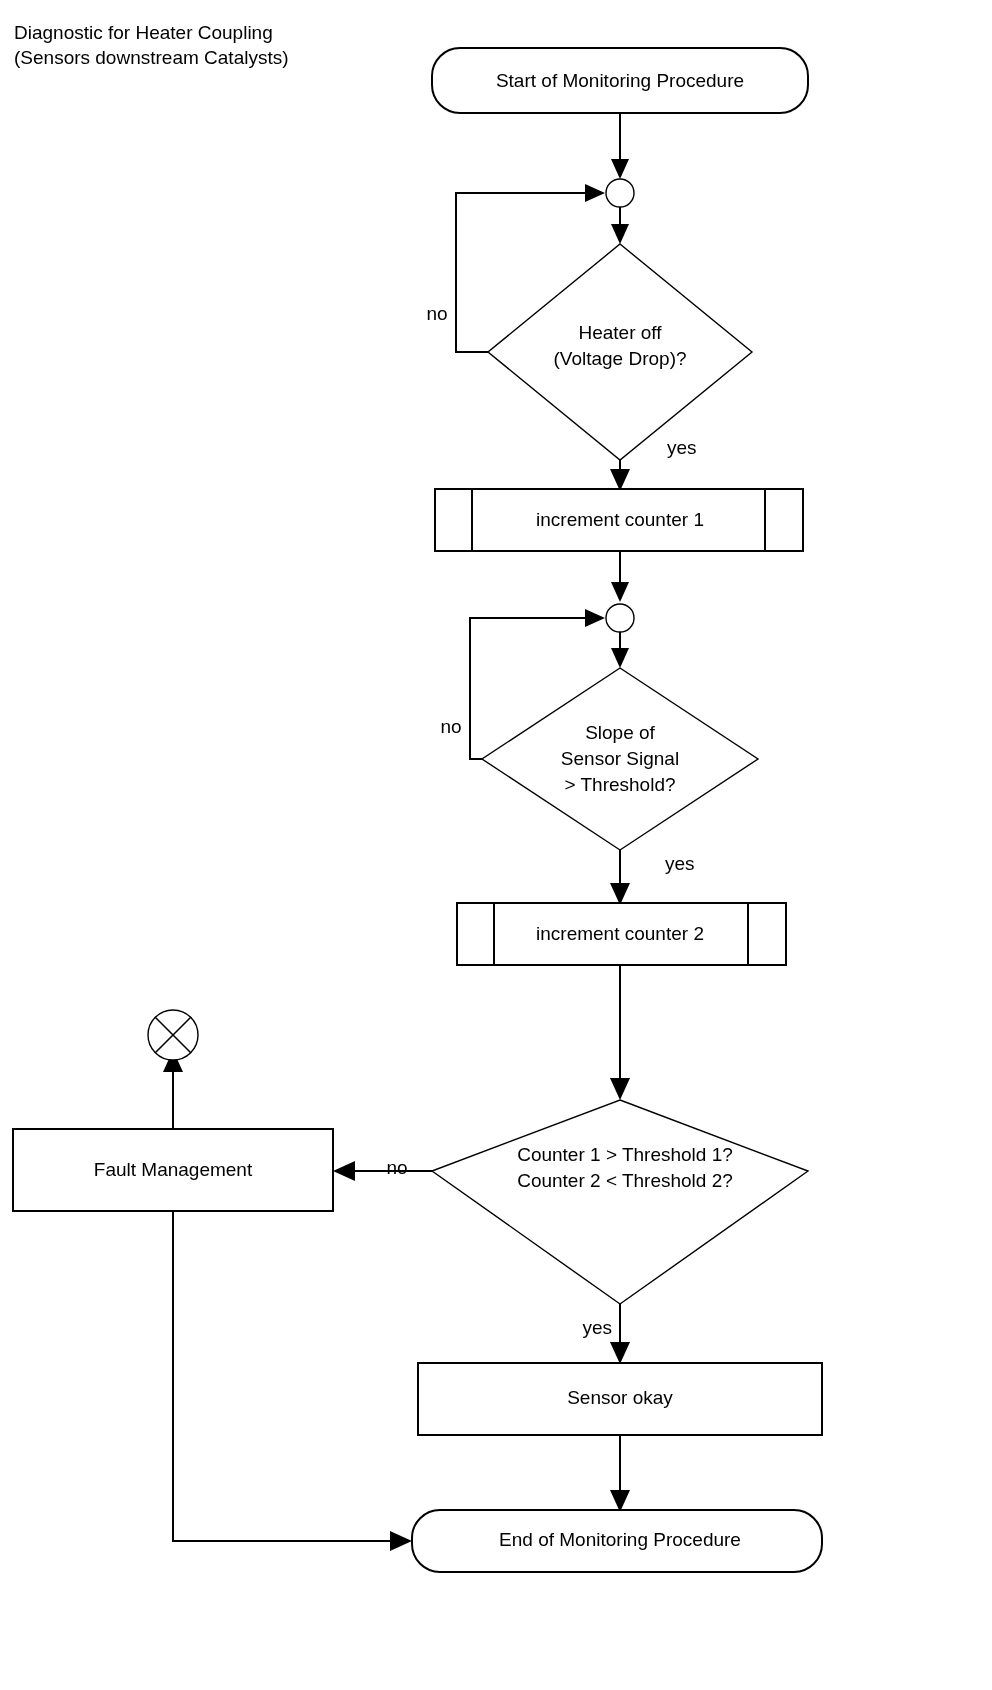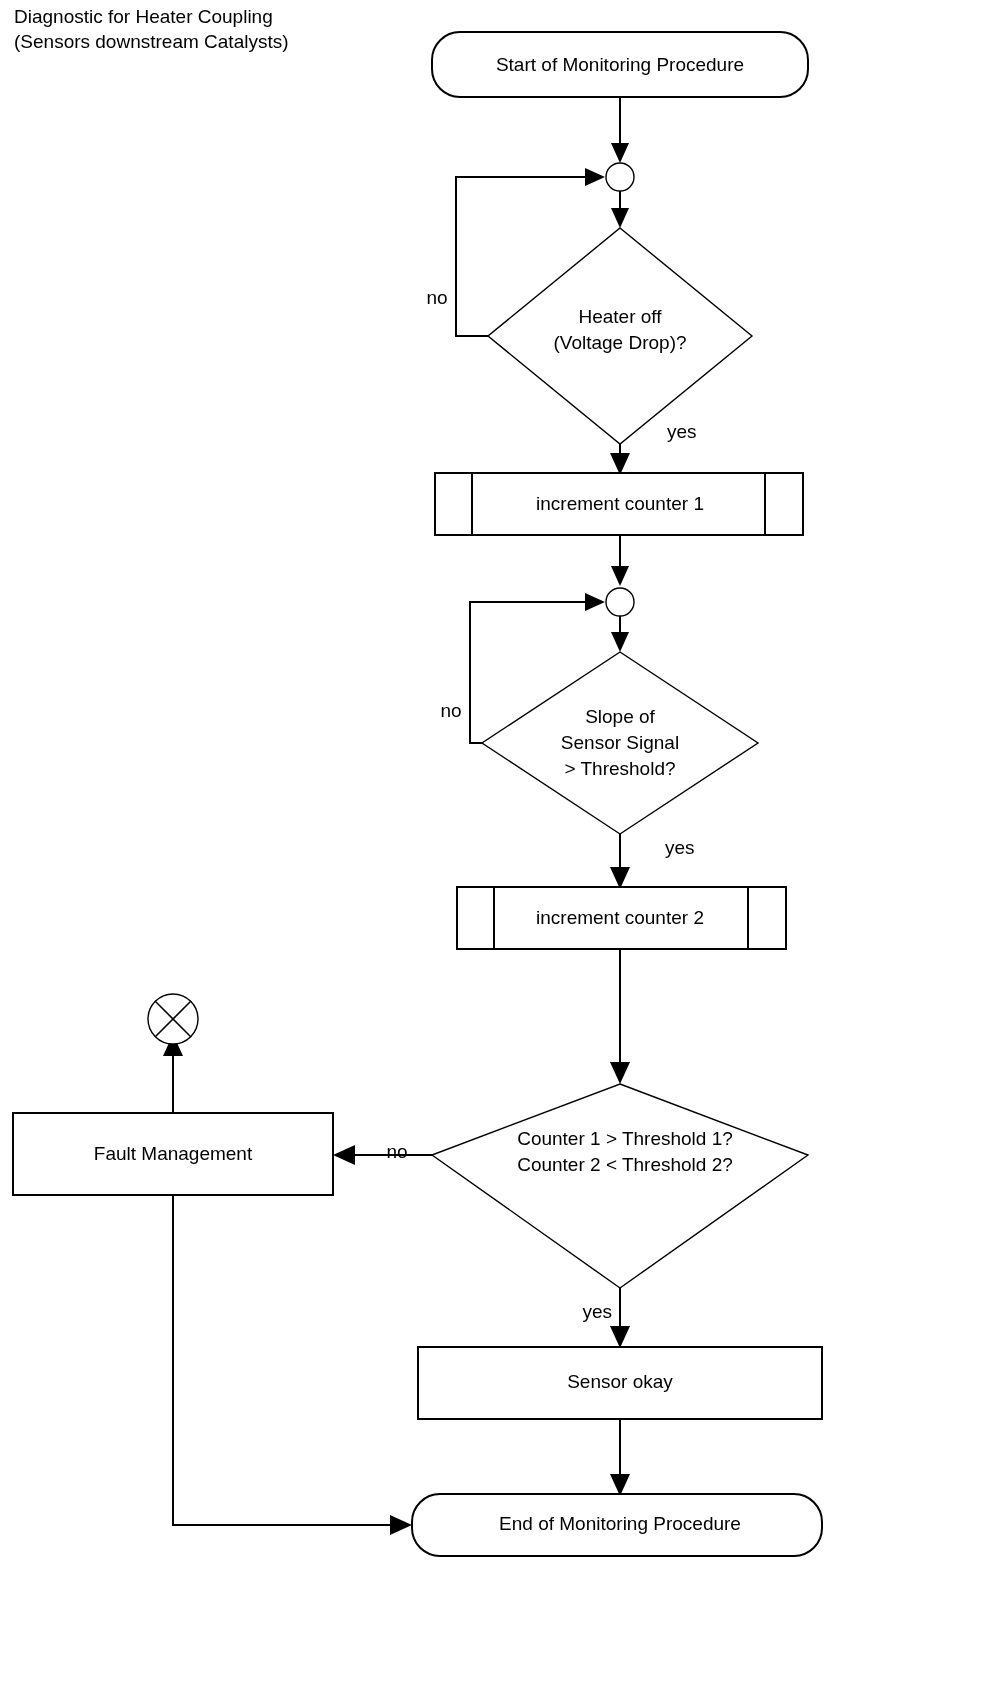--- a/index.html
+++ b/index.html
@@ -10,21 +10,21 @@
   body {
     width: 992px;
     height: 1690px;
     position: relative;
     font-family: "Liberation Sans", sans-serif;
     overflow: hidden;
   }
   #diagram-root {
     position: absolute;
     left: 0;
-    top: 0;
+    top: 16px;
     width: 992px;
     height: 1548px;
   }
   svg {
     display: block;
   }
   .node-text {
     font-family: "Liberation Sans", sans-serif;
     font-size: 19px;
     fill: #000000;

